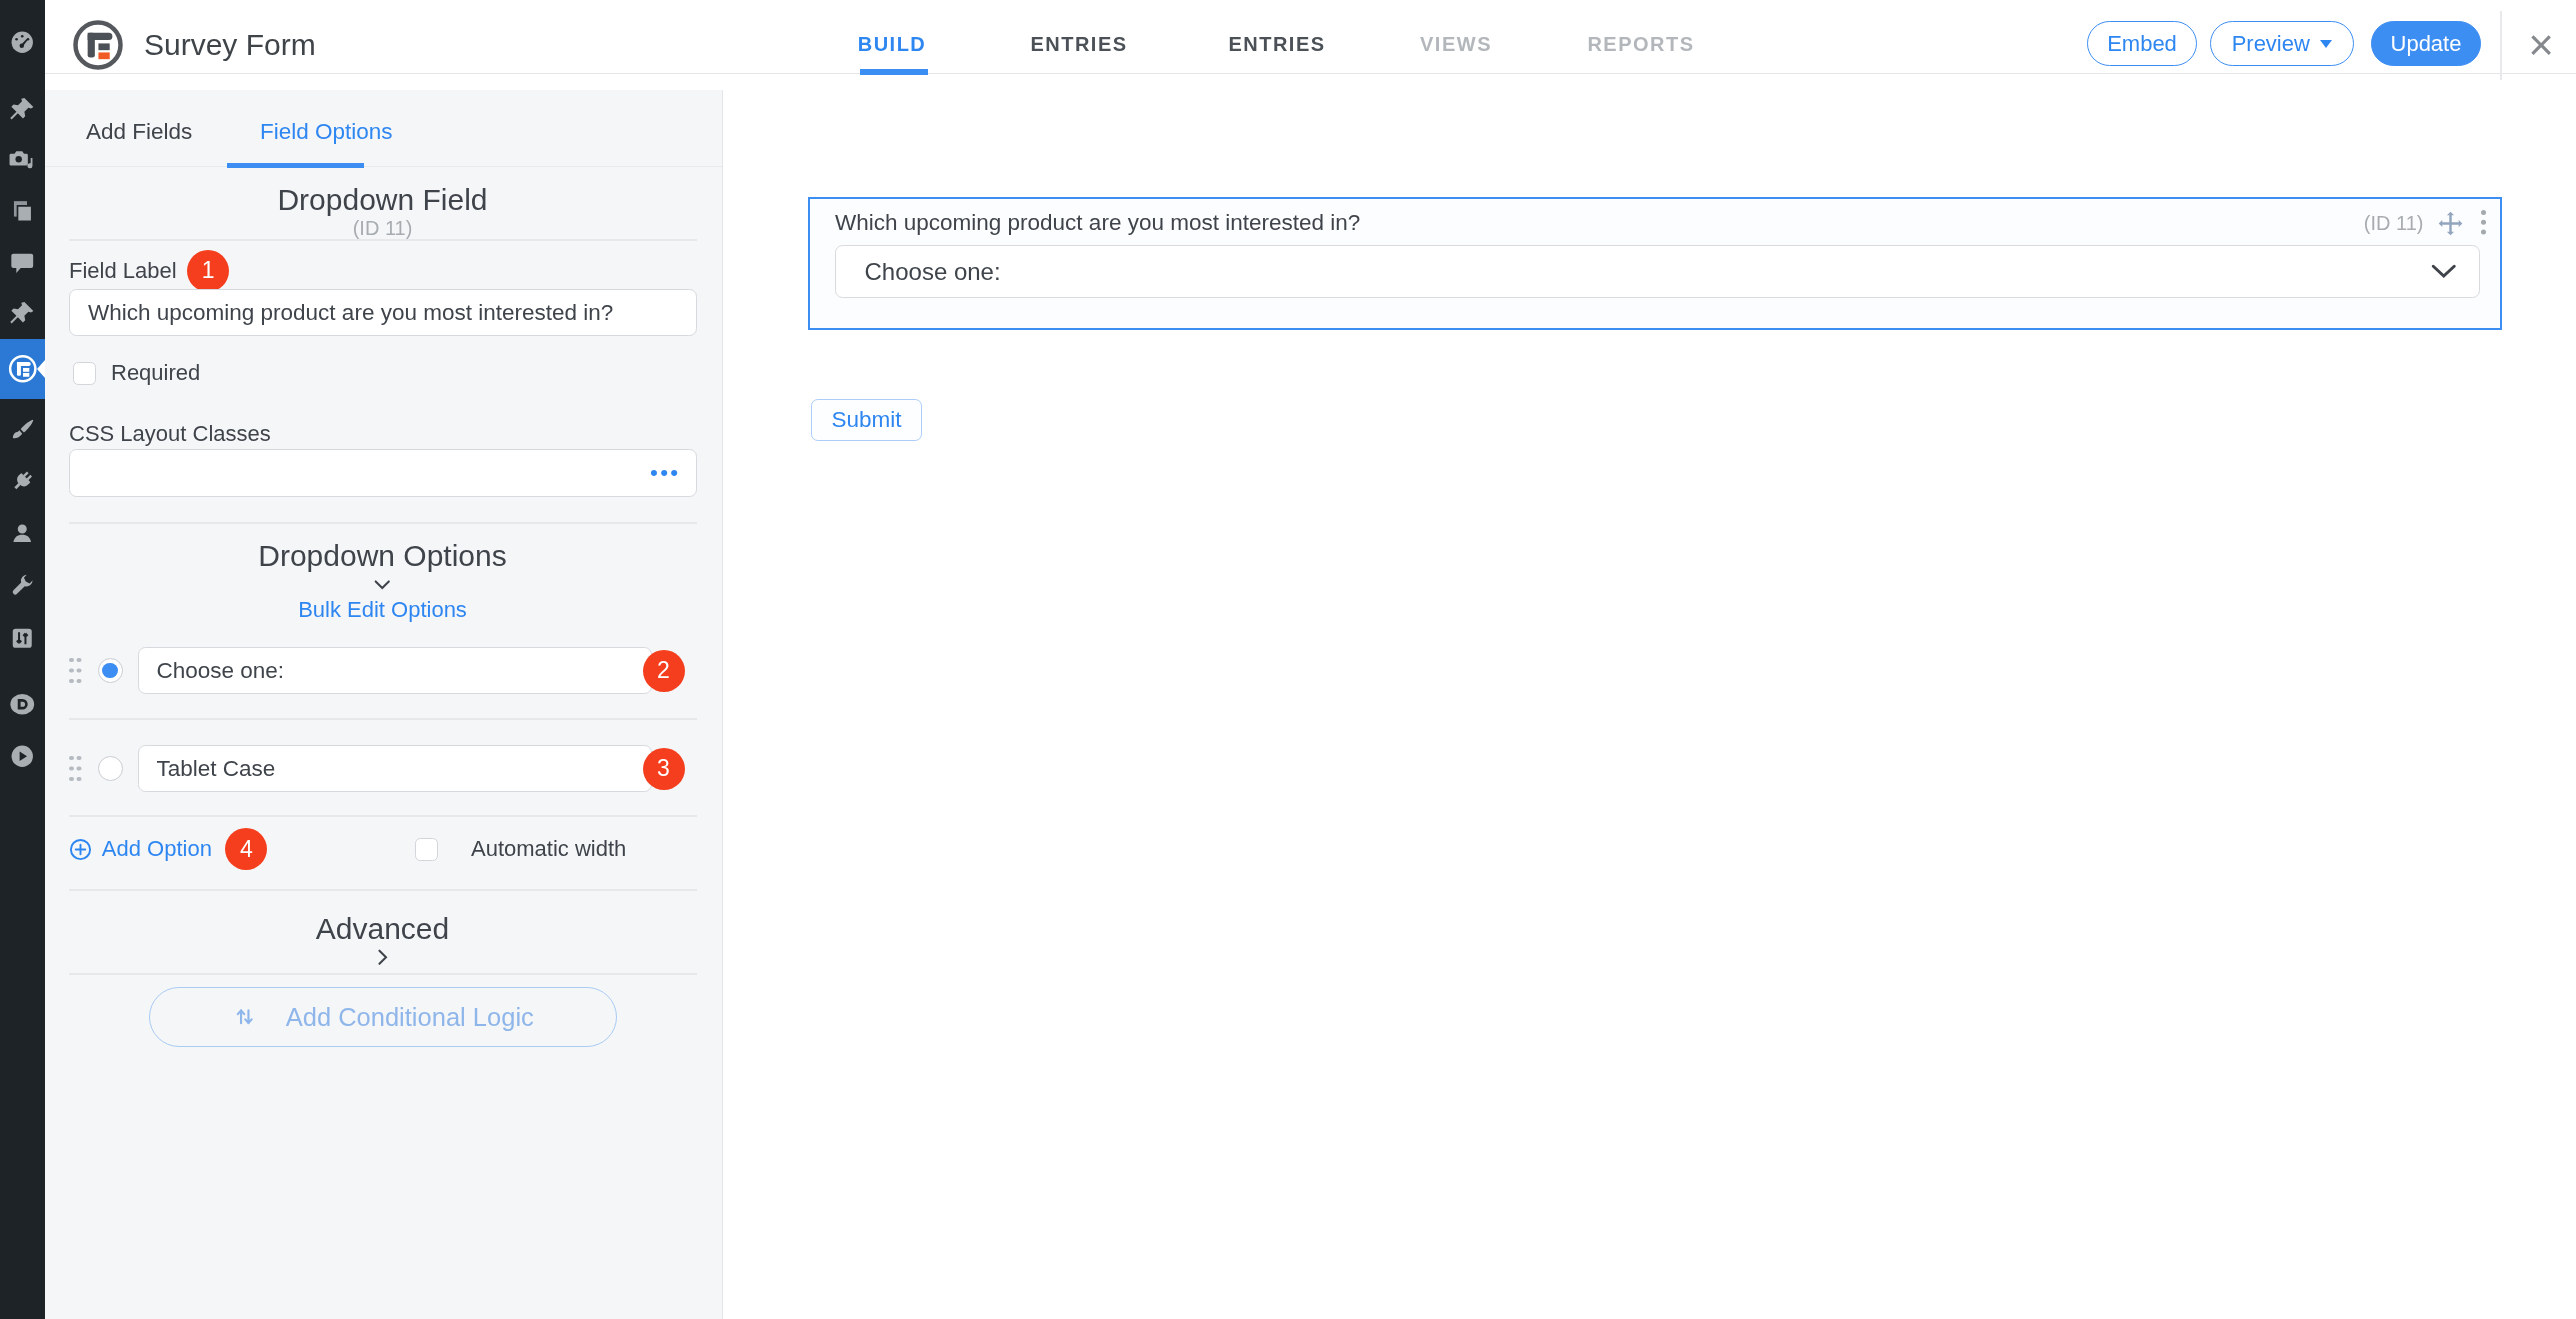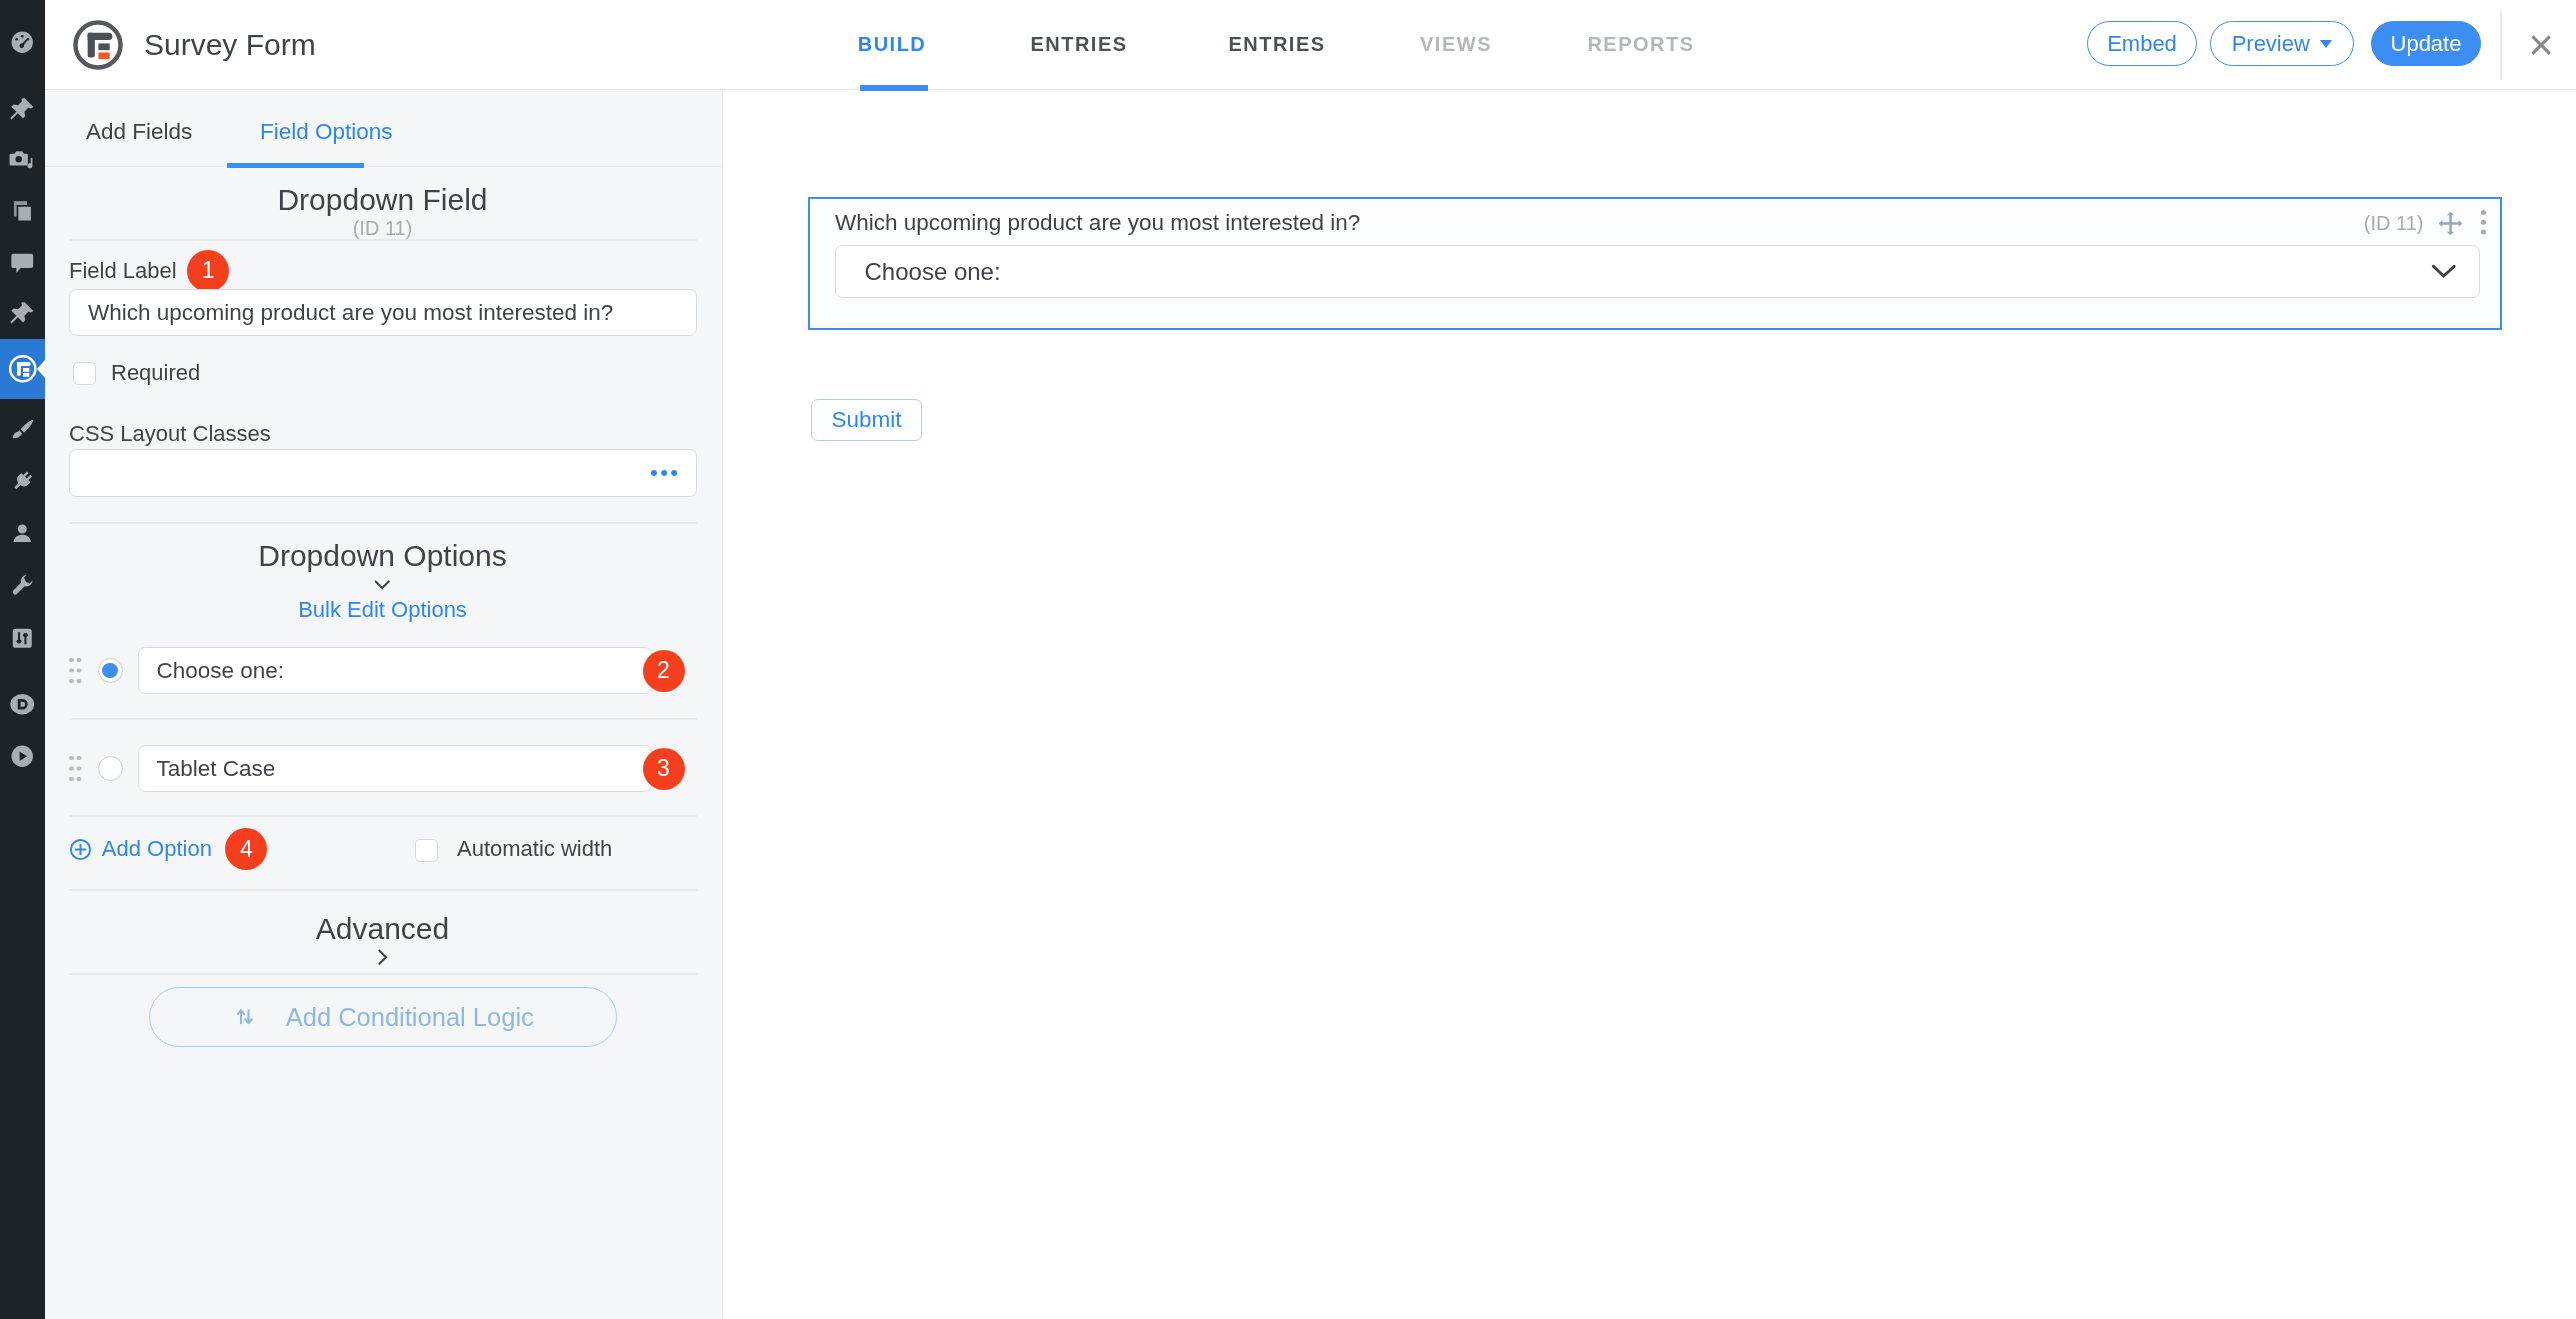--- a/index.html
+++ b/index.html
@@ -12,21 +12,21 @@
     background:#1d2327; z-index:30; }
   .rail-ic { position:absolute; left:8.3px; width:28.5px; height:28.5px; }
   .rail-ic svg { width:28.5px; height:28.5px; display:block; }
   .rail-active { position:absolute; left:0; width:45px; height:60px; top:339px;
     background:#2b79d4; display:flex; align-items:center; justify-content:center; }
   .rail-arrow { position:absolute; right:0; top:21px; width:0; height:0;
     border-top:9px solid transparent; border-bottom:9px solid transparent;
     border-right:8.3px solid #ffffff; }
 
   
-  .topbar { position:absolute; left:45px; top:0; right:0; height:90px; background:#fff;
+  .topbar { position:absolute; left:45px; top:0; right:0; height:74px; background:#fff;
     border-bottom:1.5px solid #e5e6e8; z-index:20; }
   .brand-logo { position:absolute; left:26px; top:18px; width:54px; height:54px; }
   .form-title { position:absolute; left:99px; top:0; height:90px; display:flex; align-items:center;
     font-size:30px; color:#3f4449; }
   .nav-item { position:absolute; top:0; height:89px; display:flex; align-items:center;
     transform:translateX(-50%); font-size:20px; font-weight:700; letter-spacing:1.5px; color:#4b5157; }
   .nav-item.active { color:#2e86f1; }
   .nav-item.muted { color:#b3b7bb; }
   .nav-underline { position:absolute; left:815px; bottom:-1.5px; width:68px; height:5.3px; background:#3d8ef3; }
   .pill { position:absolute; top:21px; height:45px; border-radius:24px; display:flex;
@@ -82,21 +82,21 @@
   .radio { width:25px; height:25px; border-radius:50%; background:#fff; border:1.5px solid #c9cdd2;
     margin-right:15px; flex:0 0 auto; display:flex; align-items:center; justify-content:center; }
   .radio.selected::after { content:""; width:15.8px; height:15.8px; border-radius:50%; background:#3d8ef3; }
   .opt-input { width:514px; height:47px; background:#fff; border:1.5px solid #d6d9dd; border-radius:7.5px;
     font-size:22.5px; color:#3f444b; padding:0 18px; outline:none; font-family:"Liberation Sans", sans-serif; }
   .opt-row .badge { margin-left:-9px; }
 
   .addopt-row { position:absolute; left:24px; right:25px; height:44px; display:flex; align-items:center; }
   .plus-ic { width:23px; height:23px; margin-right:9.8px; flex:0 0 auto; }
   .addopt-row .badge { margin-left:13.5px; }
-  .autow { position:absolute; left:346px; display:flex; align-items:flex-end; gap:19px;
+  .autow { position:absolute; left:346px; display:flex; align-items:center; gap:33px;
     font-size:22px; color:#3f444b; }
 
   .cond-btn { position:absolute; left:104px; width:468px; height:60px; border:1.5px solid #a9cbf4;
     border-radius:31.5px; background:transparent; color:#8fb6ea; font-size:25.5px;
     display:flex; align-items:center; justify-content:center; gap:28px; cursor:pointer; }
 
   .chev { width:22.5px; height:22.5px; }
 
   
   .canvas { position:absolute; left:723px; top:90px; right:0; bottom:0; background:#fff; }

